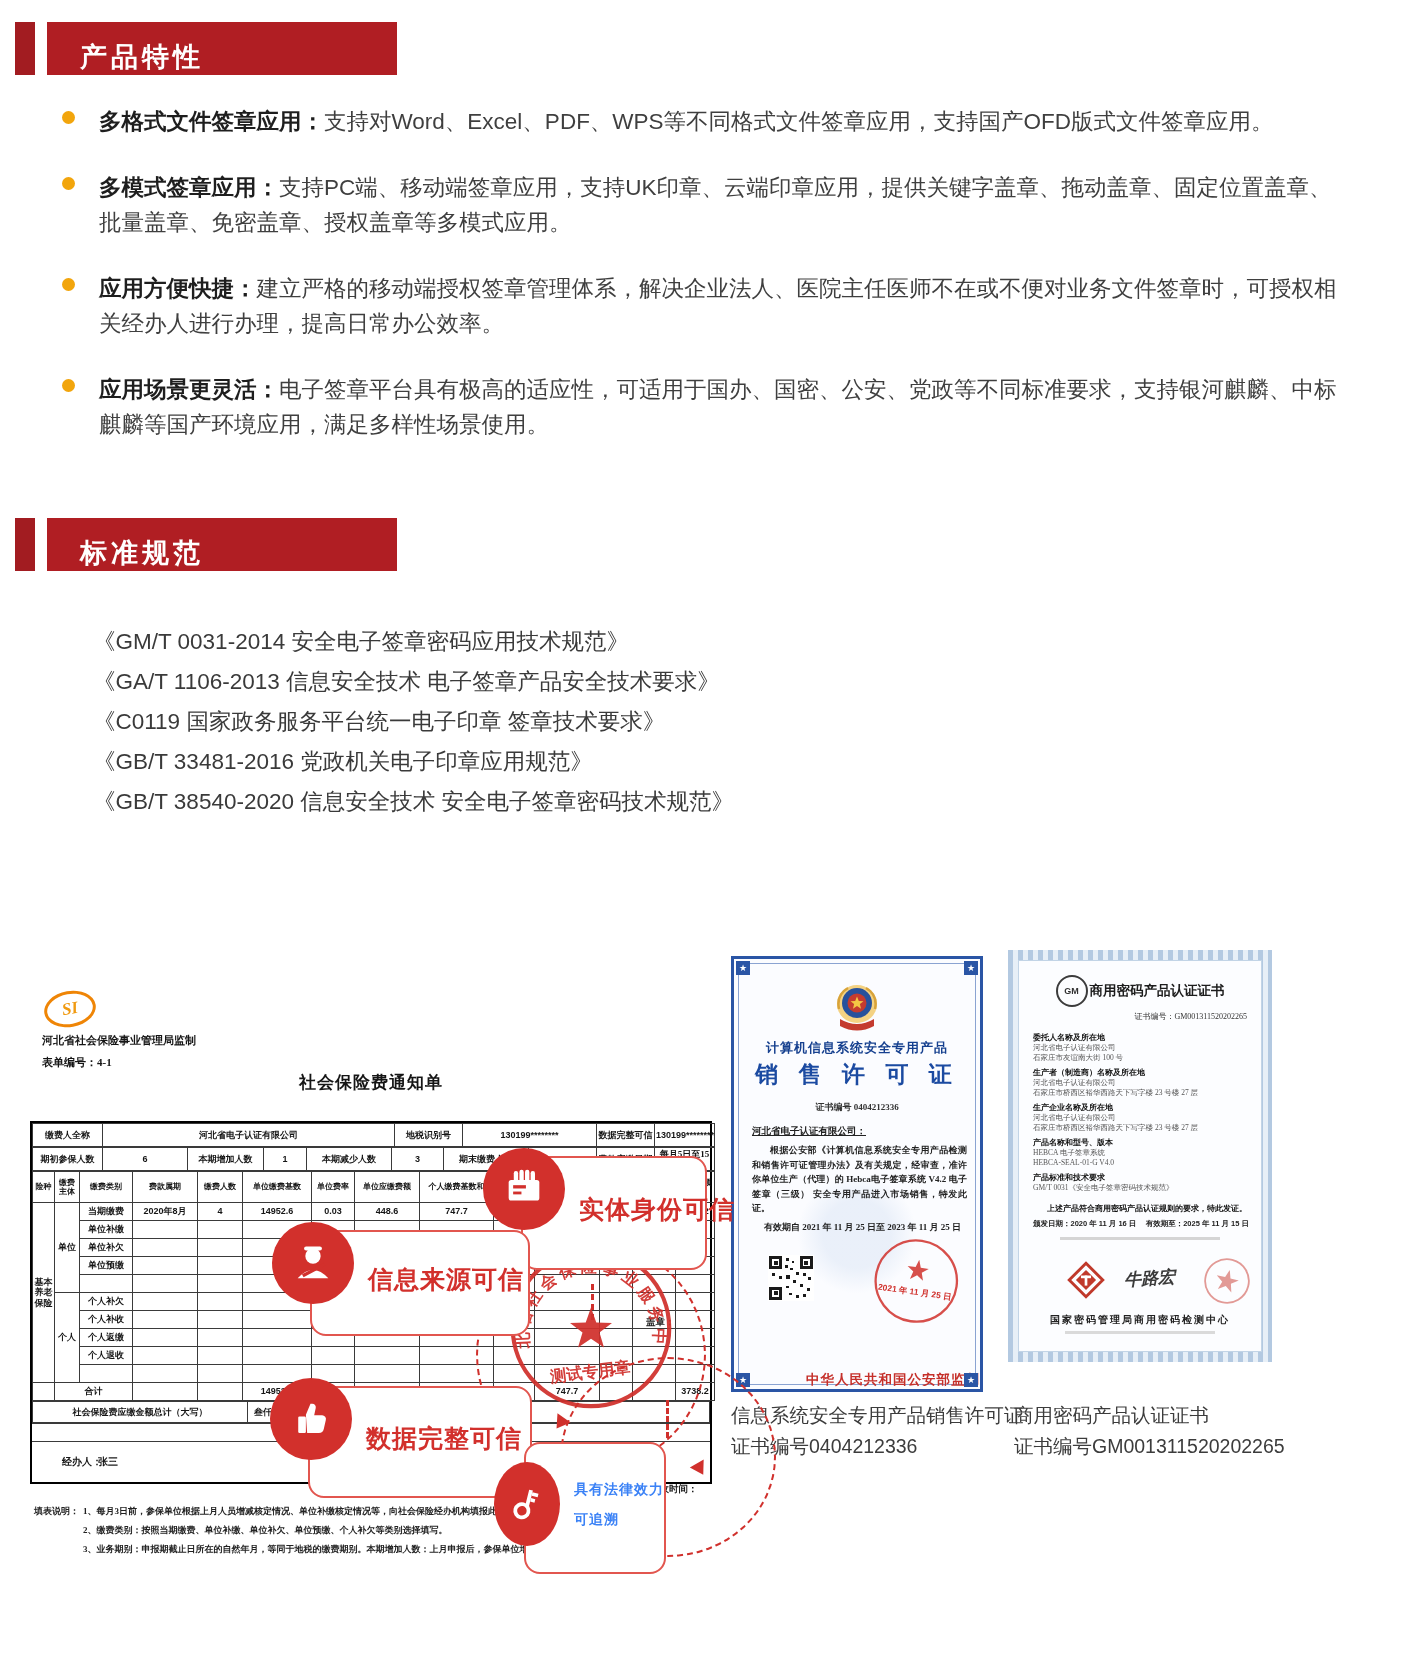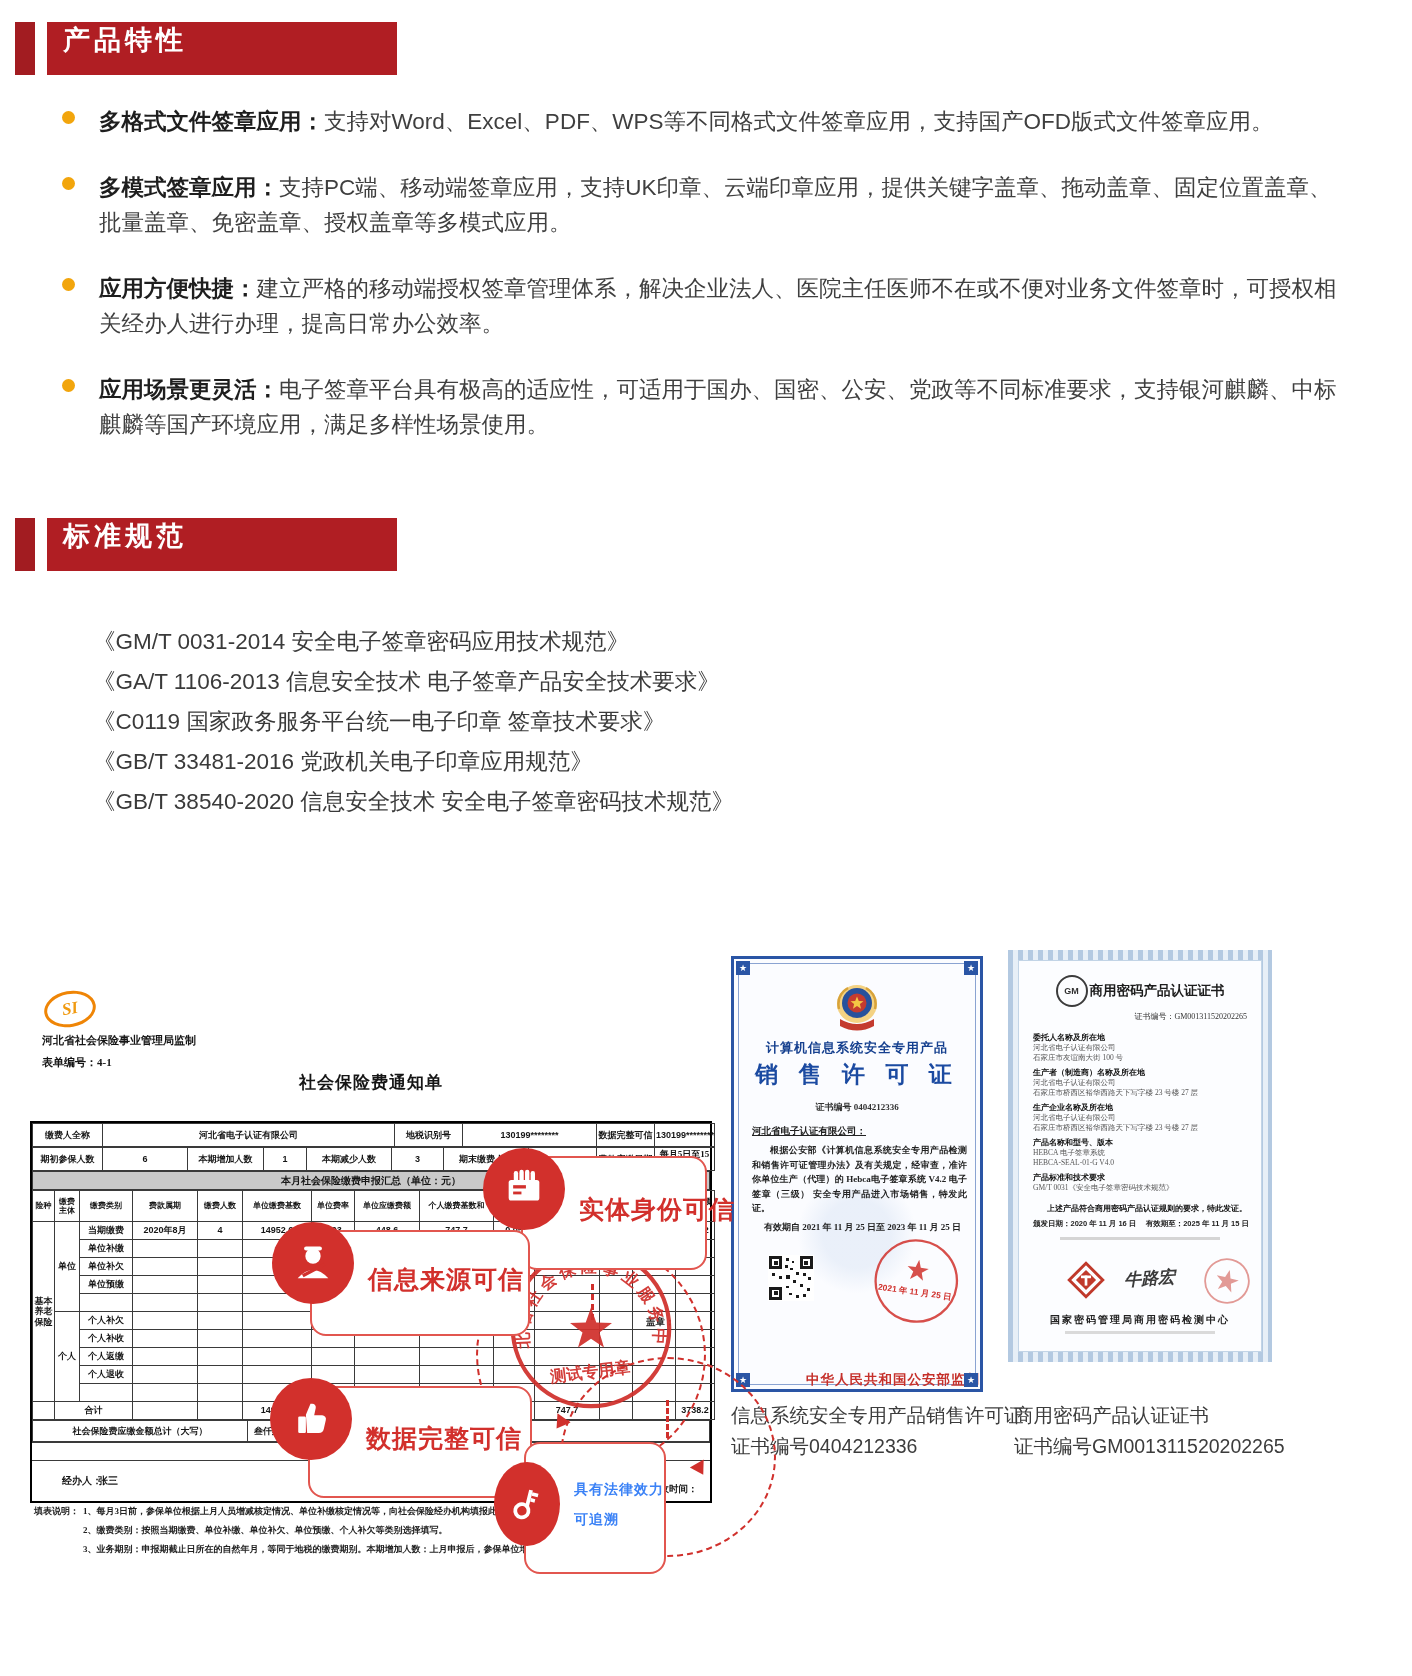--- a/index.html
+++ b/index.html
@@ -1,21 +1,21 @@
 <!DOCTYPE html>
 <html><head>
 <meta charset="utf-8">
 <style>
   html,body{margin:0;padding:0;background:#fff}
   .page{position:relative;width:1412px;height:1676px;background:#fff;overflow:hidden;
         font-family:"Liberation Sans",sans-serif;color:#3f3f3f}
   
   .sec-accent{position:absolute;width:20px;height:53px;background:#a21c21}
   .sec-band{position:absolute;left:47px;width:350px;height:53px;background:#b01e23;
-            display:flex;align-items:flex-start;box-sizing:border-box;padding-left:16px}
+            display:flex;align-items:flex-end;box-sizing:border-box;padding-left:33px}
   .sec-band span{color:#fff;font-size:27px;font-weight:bold;letter-spacing:4px}
   
   .features{position:absolute;left:62px;top:100px;width:1292px}
   .feature{display:flex;margin-bottom:23px}
   .dot{flex:none;width:13px;height:13px;border-radius:50%;background:#f2a50c;margin:11px 20px 0 0}
   .feature p{margin:4px;font-size:22.5px;line-height:35px;color:#3f3f3f}
   .feature b{color:#1e1e1e}
   
   .standards{position:absolute;left:93px;top:622px;font-size:22.5px;line-height:40px;color:#3a3a3a}
   
@@ -208,21 +208,20 @@
           <td class="num">1</td>
           <td>本期减少人数</td>
           <td class="num">3</td>
           <td>期末缴费人数</td>
           <td class="num">4</td>
           <td>费款应缴日期</td>
           <td>每月5日至15日</td>
         </tr>
       </tbody>
         </table>
-      <div class="band">本月社会保险缴费申报汇总（单位：元）</div>
       <table class="ftab mt">
         <colgroup>
             <col style="width:22px">
             <col style="width:25px">
             <col style="width:53px">
             <col style="width:65px">
             <col style="width:45px">
             <col style="width:69px">
             <col style="width:43px">
             <col style="width:65px">

